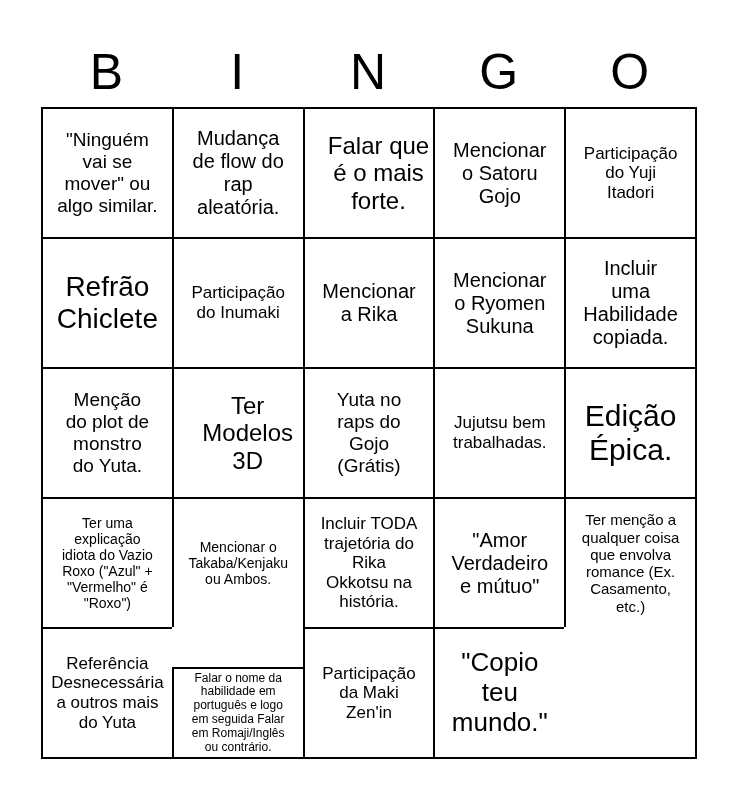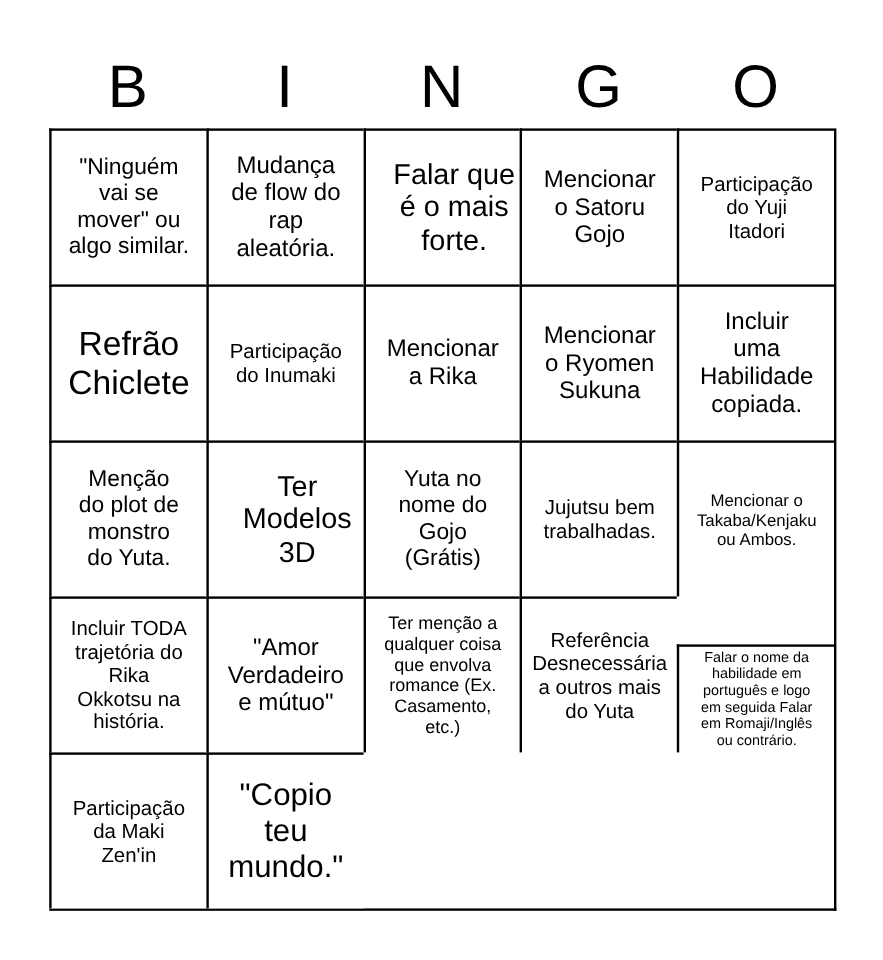--- a/index.html
+++ b/index.html
@@ -115,26 +115,34 @@
 copiada.</div>
 
   <div class="cell fs19">Menção
 do plot de
 monstro
 do Yuta.</div>
   <div class="cell fs24">Ter
 Modelos
 3D</div>
   <div class="cell fs19">Yuta no
-nome do
+raps do
 Gojo
 (Grátis)</div>
   <div class="cell fs17">Jujutsu bem
 trabalhadas.</div>
+  <div class="cell fs30">Edição
+Épica.</div>
 
+  <div class="cell fs14">Ter uma
+explicação
+idiota do Vazio
+Roxo ("Azul" +
+"Vermelho" é
+"Roxo")</div>
   <div class="cell fs14">Mencionar o
 Takaba/Kenjaku
 ou Ambos.</div>
   <div class="cell fs17">Incluir TODA
 trajetória do
 Rika
 Okkotsu na
 história.</div>
   <div class="cell fs20">"Amor
 Verdadeiro

